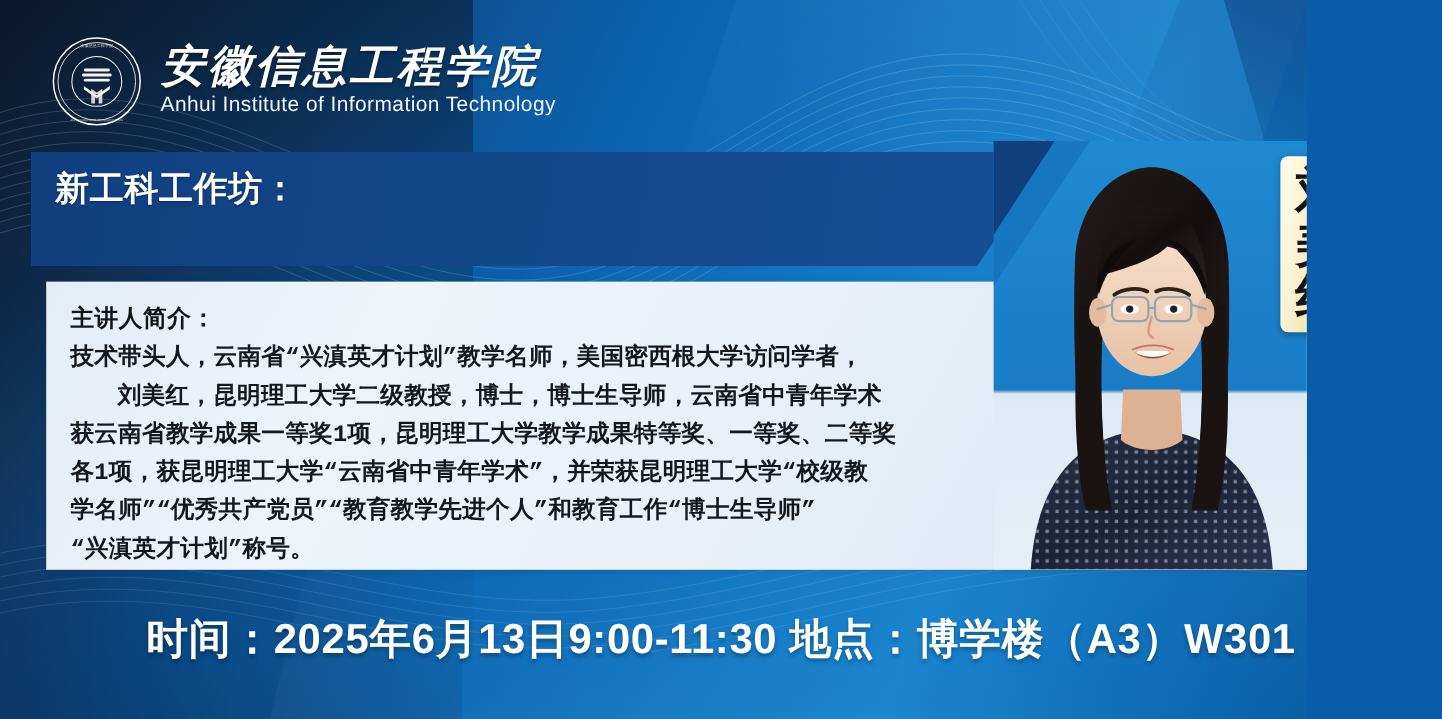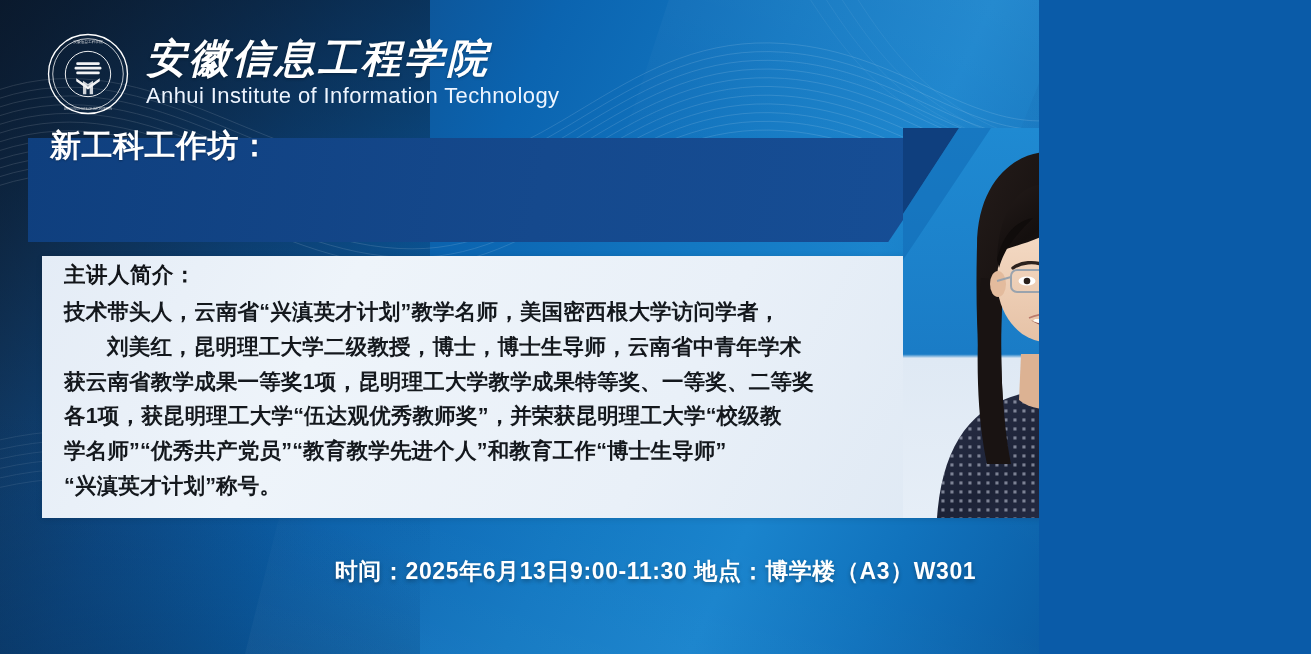--- a/index.html
+++ b/index.html
@@ -4,21 +4,21 @@
 <style>
   * { margin:0; padding:0; box-sizing:border-box; }
   html,body { width:1311px; height:654px; overflow:hidden; }
   body {
     font-family:"Liberation Sans", sans-serif;
     background:#0a5ba8;
   }
 
   #poster {
     position:relative;
-    width:1039px; height:654px;
+    width:1188px; height:654px;
     overflow:hidden;
     background:
       linear-gradient(115deg,
         #11243c 0%,
         #123a64 12%,
         #0e4f8f 26%,
         #0b64b0 42%,
         #1378c2 60%,
         #1a84cd 74%,
         #1173bd 86%,
@@ -55,54 +55,54 @@
   #seal { width:84px; height:84px; flex:none; }
   #wordmark { display:flex; flex-direction:column; }
   #cn-name {
     font-family:"Liberation Serif", serif;
     font-size:40px; line-height:1.02; color:#ffffff;
     font-style:italic; font-weight:bold;
     letter-spacing:3px;
     text-shadow:0 1px 3px rgba(0,0,0,.35);
   }
   #en-name {
-    font-size:22px; color:#eef5ff; letter-spacing:.4px;
+    font-size:19px; color:#eef5ff; letter-spacing:.4px;
     margin-top:4px; white-space:nowrap;
   }
 
   
   #title-banner {
     position:absolute; left:28px; top:138px; width:930px; height:104px;
     background:linear-gradient(100deg,#0f3f7e 0%, #15498d 55%, #164e96 100%);
     clip-path:polygon(0 0, 100% 0, 92.5% 100%, 0 100%);
     box-shadow:0 2px 10px rgba(0,0,0,.18);
   }
   #title-text {
-    position:absolute; left:50px; top:128px; width:880px;
+    position:absolute; left:50px; top:152px; width:880px;
     color:#ffffff;
-    font-family:Liberation Mono, monospace;
+    font-family:Liberation Sans, sans-serif;
     font-weight:bold; font-size:31px; line-height:1.32;
     letter-spacing:.5px;
     text-shadow:0 1px 2px rgba(0,0,0,.3);
   }
   #title-text .l2 { font-size:30.5px; }
 
   
   #bio-panel {
     position:absolute; left:42px; top:256px; width:1155px; height:262px;
     background:linear-gradient(118deg,#e4ecf6 0%, #eef4fa 25%, #e9f0f8 55%, #dfe9f4 80%, #e6eef7 100%);
     box-shadow:0 1px 6px rgba(0,0,0,.12);
     overflow:hidden;
   }
   #bio-panel::after{
     content:""; position:absolute; right:-120px; bottom:-140px;
     width:420px; height:420px; border-radius:50%;
     background:radial-gradient(circle, rgba(255,255,255,.5), rgba(255,255,255,0) 70%);
   }
-  #bio-inner { position:relative; padding:4px 0 0 22px; width:880px; z-index:2; }
+  #bio-inner { position:relative; padding:18px 0 0 22px; width:880px; z-index:2;font-family:Liberation Mono, monospace; }
   #bio-heading {
     font-size:21.5px; font-weight:bold; color:#111418;
     letter-spacing:.5px; margin-bottom:6px;
   }
   .bio-line {
     font-size:21.5px; font-weight:bold; color:#14181d;
     line-height:1.62; letter-spacing:.2px; white-space:nowrap;
   }
   .bio-line.indent { text-indent:2em; }
 
@@ -125,21 +125,21 @@
   .np-char {
     font-family:"Liberation Serif", serif;
     font-size:45px; line-height:1.03; color:#141414;
     font-weight:bold;
   }
 
   
   #footer {
     position:absolute; left:0; top:556px; width:1311px;
     text-align:center; color:#ffffff;
-    font-size:23px; font-weight:bold; letter-spacing:.6px;
+    font-size:38px; font-weight:bold; letter-spacing:.6px;
     text-shadow:0 2px 4px rgba(0,0,0,.3);
   }
 </style>
 </head>
 <body>
 
 <div id="poster">
 
   <div class="facet f1"></div>
   <div class="facet f2"></div>
@@ -209,21 +209,21 @@
   <div id="title-text">
     <div class="l1">新工科工作坊：</div>
   </div>
 
   <div id="bio-panel">
     <div id="bio-inner">
       <div id="bio-heading">主讲人简介：</div>
       <div class="bio-line">技术带头人，云南省“兴滇英才计划”教学名师，美国密西根大学访问学者，</div>
       <div class="bio-line indent">刘美红，昆明理工大学二级教授，博士，博士生导师，云南省中青年学术</div>
       <div class="bio-line">获云南省教学成果一等奖1项，昆明理工大学教学成果特等奖、一等奖、二等奖</div>
-      <div class="bio-line">各1项，获昆明理工大学“伍达观优秀教师奖”，并荣获昆明理工大学“校级教</div>
+      <div class="bio-line">各1项，获昆明理工大学“云南省中青年学术”，并荣获昆明理工大学“校级教</div>
       <div class="bio-line">学名师”“优秀共产党员”“教育教学先进个人”和教育工作“博士生导师”</div>
       <div class="bio-line">“兴滇英才计划”称号。</div>
     </div>
   </div>
 
   <div id="portrait">
     <svg width="288" height="390" viewBox="0 0 288 390">
       <defs>
         <linearGradient id="pbg" x1="0" y1="0" x2="0" y2="1">
           <stop offset="0%" stop-color="#1f8ad2"></stop>

